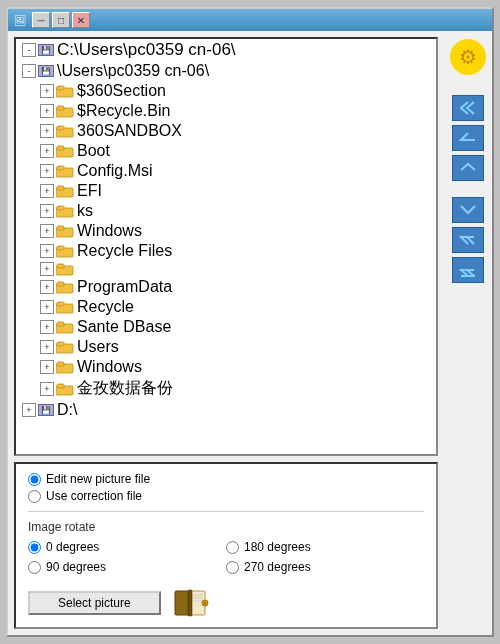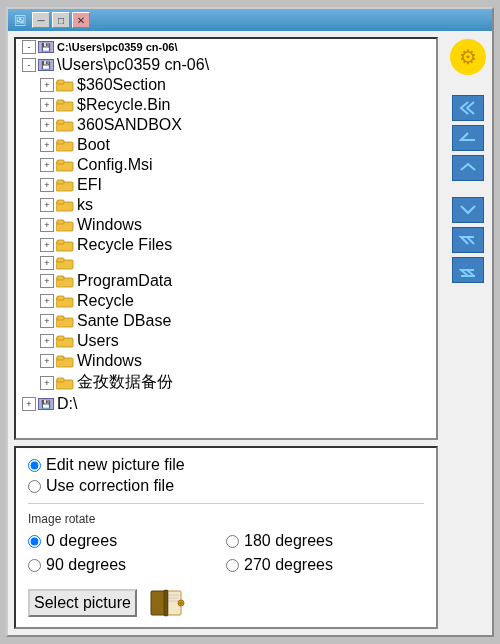--- a/index.html
+++ b/index.html
@@ -160,21 +160,21 @@
       display: flex;
       align-items: center;
       margin-bottom: 3px;
     }
 
     .radio-row input[type="radio"] {
       margin-right: 5px;
     }
 
     .radio-row label {
-      font-size: 16px;
+      font-size: 12px;
     }
 
     .divider {
       border: none;
       border-top: 1px solid #ccc;
       margin: 8px 0;
     }
 
     .two-col-radio {
       display: grid;
@@ -185,22 +185,22 @@
     .bottom-buttons {
       display: flex;
       align-items: center;
       margin-top: 10px;
       gap: 10px;
     }
 
     .select-btn {
       background: #e8e8e8;
       border: 2px outset #ccc;
-      padding: 3px 4px;
-      font-size: 16px;
+      padding: 3px 28px;
+      font-size: 12px;
       cursor: pointer;
     }
 
     
     .right-sidebar {
       width: 48px;
       display: flex;
       flex-direction: column;
       align-items: center;
       padding: 8px 4px;
@@ -261,21 +261,21 @@
   <div class="main-content">
 
     <div class="left-panel">
 
       <div class="tree-section">
 
         <div class="tree-item">
           <span style="width:4px;display:inline-block;"></span>
           <span class="expand-icon">-</span>
           <span class="drive-icon">💾</span>
-          <span class="item-label" style="font-size:11px;font-weight:bold;">C:\Users\pc0359 cn-06\</span>
+          <span class="item-label" style="font-size:17px;">C:\Users\pc0359 cn-06\</span>
         </div>
 
         <div id="tree-container">
             <div class="tree-item" style="padding-left: 4px;">
               <span class="expand-icon">-</span>
               <span style="width: 16px; height: 12px; margin-right: 3px; background: rgb(176, 176, 224); border: 1px solid rgb(96, 96, 160); display: inline-flex; align-items: center; justify-content: center; font-size: 8px; flex-shrink: 0;">💾</span>
               <span class="item-label">\Users\pc0359 cn-06\</span>
             </div>
             <div class="tree-item" style="padding-left: 22px;">
               <span class="expand-icon">+</span>

